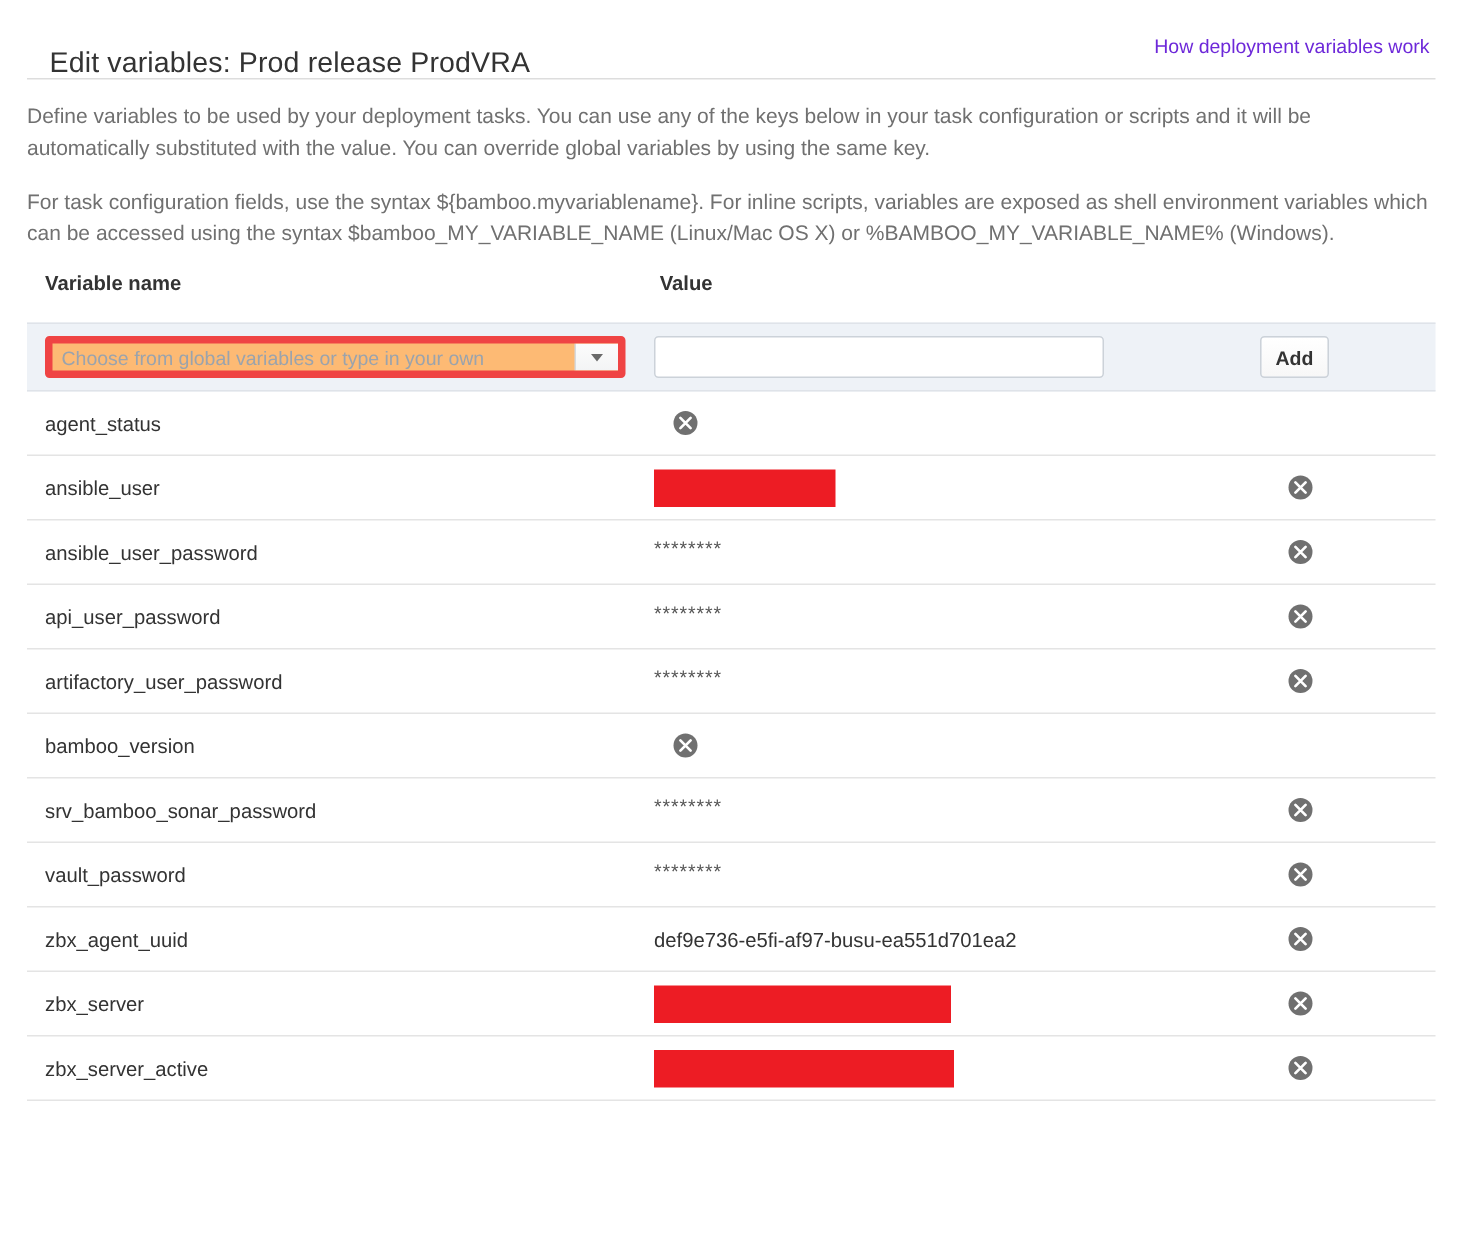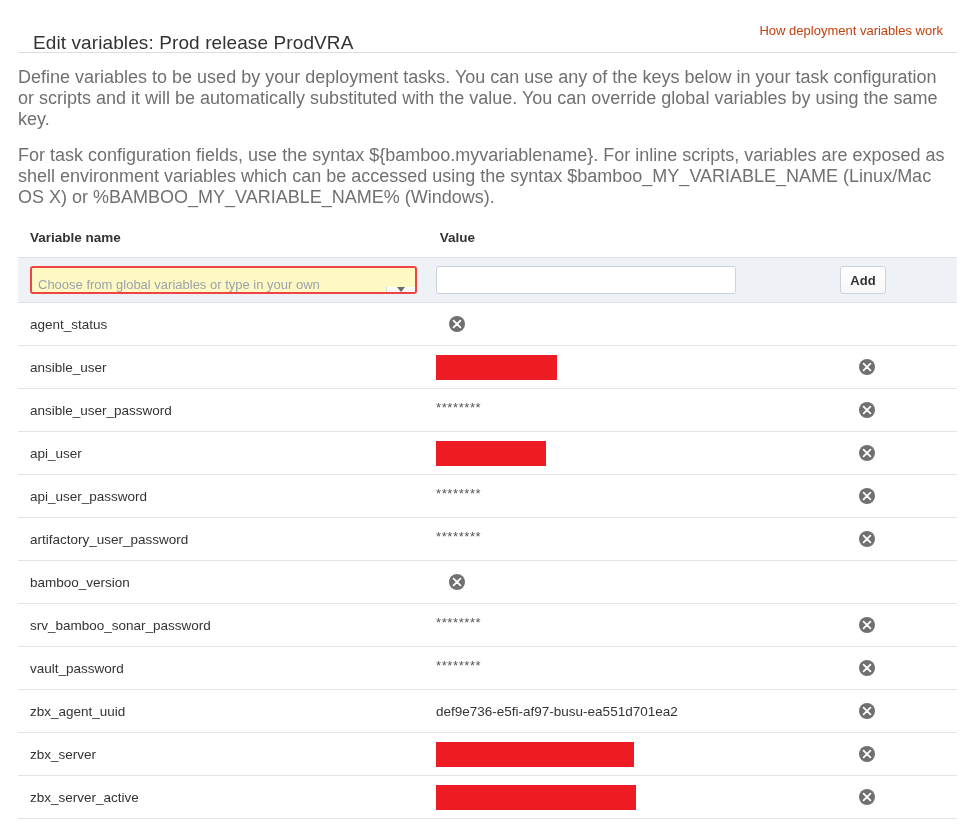--- a/index.html
+++ b/index.html
@@ -25,54 +25,54 @@
   .page-title {
     font-size: 19px;
     font-weight: normal;
     color: #333333;
     margin: 15px;
     line-height: 24px;
     letter-spacing: .1px;
   }
   .help-link {
     position: absolute;
-    right: 32px;
+    right: 22px;
     top: 23px;
     font-size: 13px;
-    color: #c2410c;
+    color: #6d28d9;
     text-decoration: none;
     line-height: 16px;
   }
 
   .header-rule {
     height: 1px;
     background: #dddddd;
     margin: 6px 18px 0 18px;
   }
 
   
   .description {
     padding: 14px 18px 0 18px;
   }
   .description p {
     margin: 0 0 15px 0;
-    font-size: 18px;
+    font-size: 14px;
     line-height: 21px;
     color: #707070;
     max-width: 946px;
   }
 
   
   .vars-table {
     margin: 6px 18px 0 18px;
     width: 939px;
   }
   .col-head-row {
     display: flex;
-    align-items: center;
+    align-items: flex-start;
     height: 28px;
     padding: 0 0 6px 0;
     gap: 29px;
   }
   .col-head {
     font-size: 13.5px;
     font-weight: bold;
     color: #333333;
   }
   .col-name  { width: 412px; padding-left: 12px; box-sizing: border-box; }
@@ -91,26 +91,25 @@
     padding: 0;
   }
   .add-cell-name  { width: 412px; padding-left: 12px; box-sizing: border-box; }
   .add-cell-value { width: 410px; padding-left: 6px; box-sizing: border-box; }
   .add-cell-act   { width: 117px; box-sizing: border-box; }
 
   .select-wrap {
     display: flex;
     width: 387px;
     height: 28px;
-    border: 2px solid #ef4444;
+    border: 5px solid #ef4444;
     border-radius: 3px;
-    background: #fef9c3;
+    background: #fdba74;
     box-sizing: border-box;
     overflow: hidden;
-    align-items: flex-end;
   }
   .select-input {
     flex: 1;
     border: 0;
     outline: none;
     font-family: "Liberation Sans", sans-serif;
     font-size: 13px;
     color: #333333;
     padding: 0 6px;
     background: transparent;
@@ -284,33 +283,20 @@
         </div>
         <div class="cell-act">
           <span class="del-icon">
             <svg width="16" height="16" viewBox="0 0 16 16" aria-hidden="true">
               <path d="M4.6 4.6 L11.4 11.4 M11.4 4.6 L4.6 11.4" stroke="#ffffff" stroke-width="1.8" stroke-linecap="round"></path>
             </svg>
           </span>
         </div>
       </div>
       <div class="var-row">
-        <div class="cell-name">api_user</div>
-        <div class="cell-value">
-          <span class="redacted" style="width: 110px; background: rgb(237, 28, 36);"></span>
-        </div>
-        <div class="cell-act">
-          <span class="del-icon">
-            <svg width="16" height="16" viewBox="0 0 16 16" aria-hidden="true">
-              <path d="M4.6 4.6 L11.4 11.4 M11.4 4.6 L4.6 11.4" stroke="#ffffff" stroke-width="1.8" stroke-linecap="round"></path>
-            </svg>
-          </span>
-        </div>
-      </div>
-      <div class="var-row">
         <div class="cell-name">api_user_password</div>
         <div class="cell-value">
           <span class="masked">********</span>
         </div>
         <div class="cell-act">
           <span class="del-icon">
             <svg width="16" height="16" viewBox="0 0 16 16" aria-hidden="true">
               <path d="M4.6 4.6 L11.4 11.4 M11.4 4.6 L4.6 11.4" stroke="#ffffff" stroke-width="1.8" stroke-linecap="round"></path>
             </svg>
           </span>

